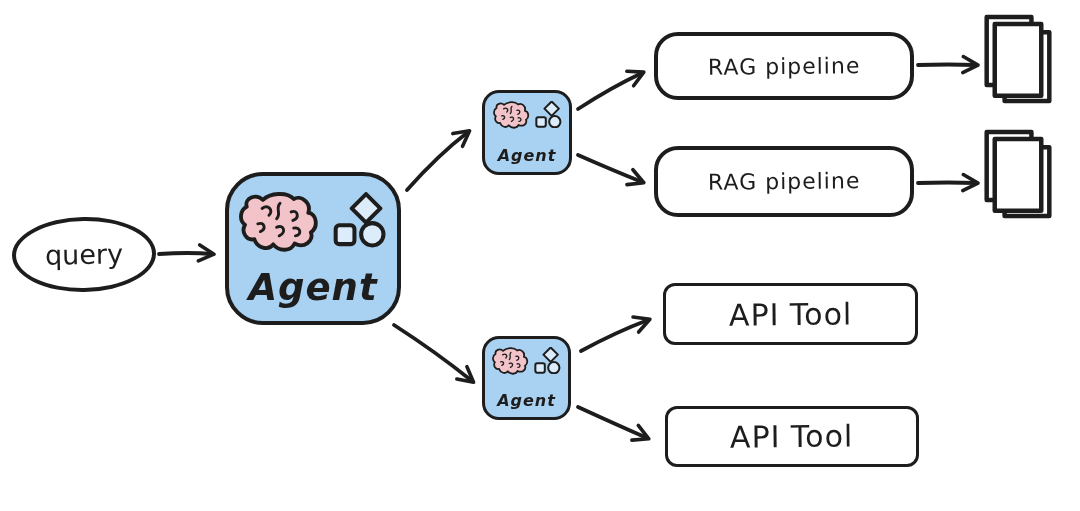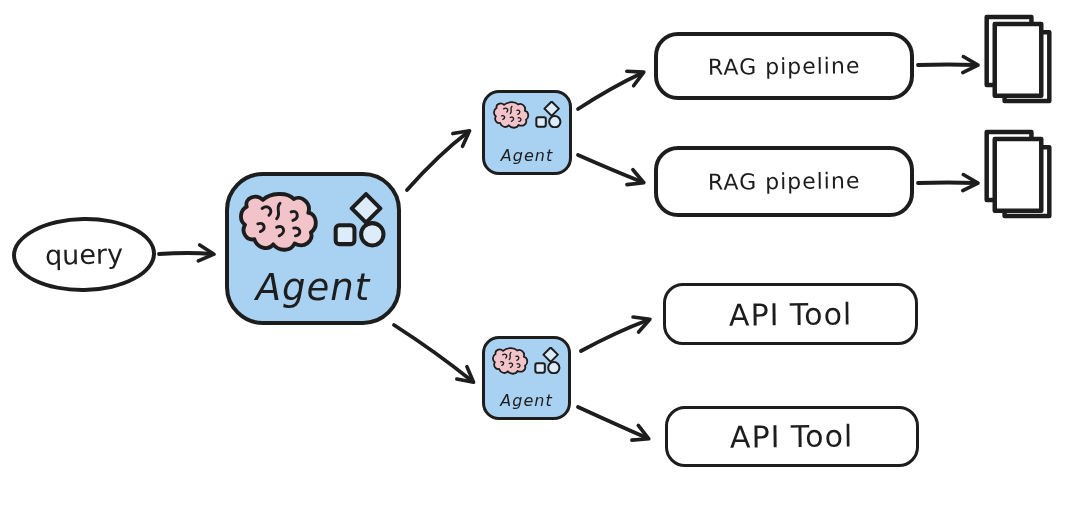--- a/index.html
+++ b/index.html
@@ -21,36 +21,37 @@
     font-size:27px;
     transform:rotate(-1deg);
   }
   .agent-box{
     background:var(--agent-fill,#a9d1f1);
     border:4px solid var(--stroke,#1d1d1d);
     border-radius:38px;
     flex-direction:column;
     align-items:stretch;
     justify-content:flex-start;
+    font-weight:bold;
   }
   .agent-box.small{border-width:3px;border-radius:17px;}
   .icon-row{display:flex;align-items:flex-start;justify-content:center;}
   .agent-label{
     text-align:center;
     font-style:italic;
     letter-spacing:1px;
   }
   .pill{
     background:var(--box-fill,#fff);
     border:4px solid var(--stroke,#1d1d1d);
     border-radius:24px;
     font-size:22px;
     letter-spacing:1px;
   }
-  .pill.api{border-width:3.5px;border-radius:20px;font-size:30px;}
+  .pill.api{border-width:3.5px;border-radius:12px;font-size:30px;}
   .pill .lbl{transform:rotate(-0.6deg);}
   .doc-icon{position:absolute;}
   .defs-holder{position:absolute;width:0;height:0;}
 </style>
 </head>
 <body>
 
 <div class="canvas">
 
   <svg class="defs-holder" aria-hidden="true">

